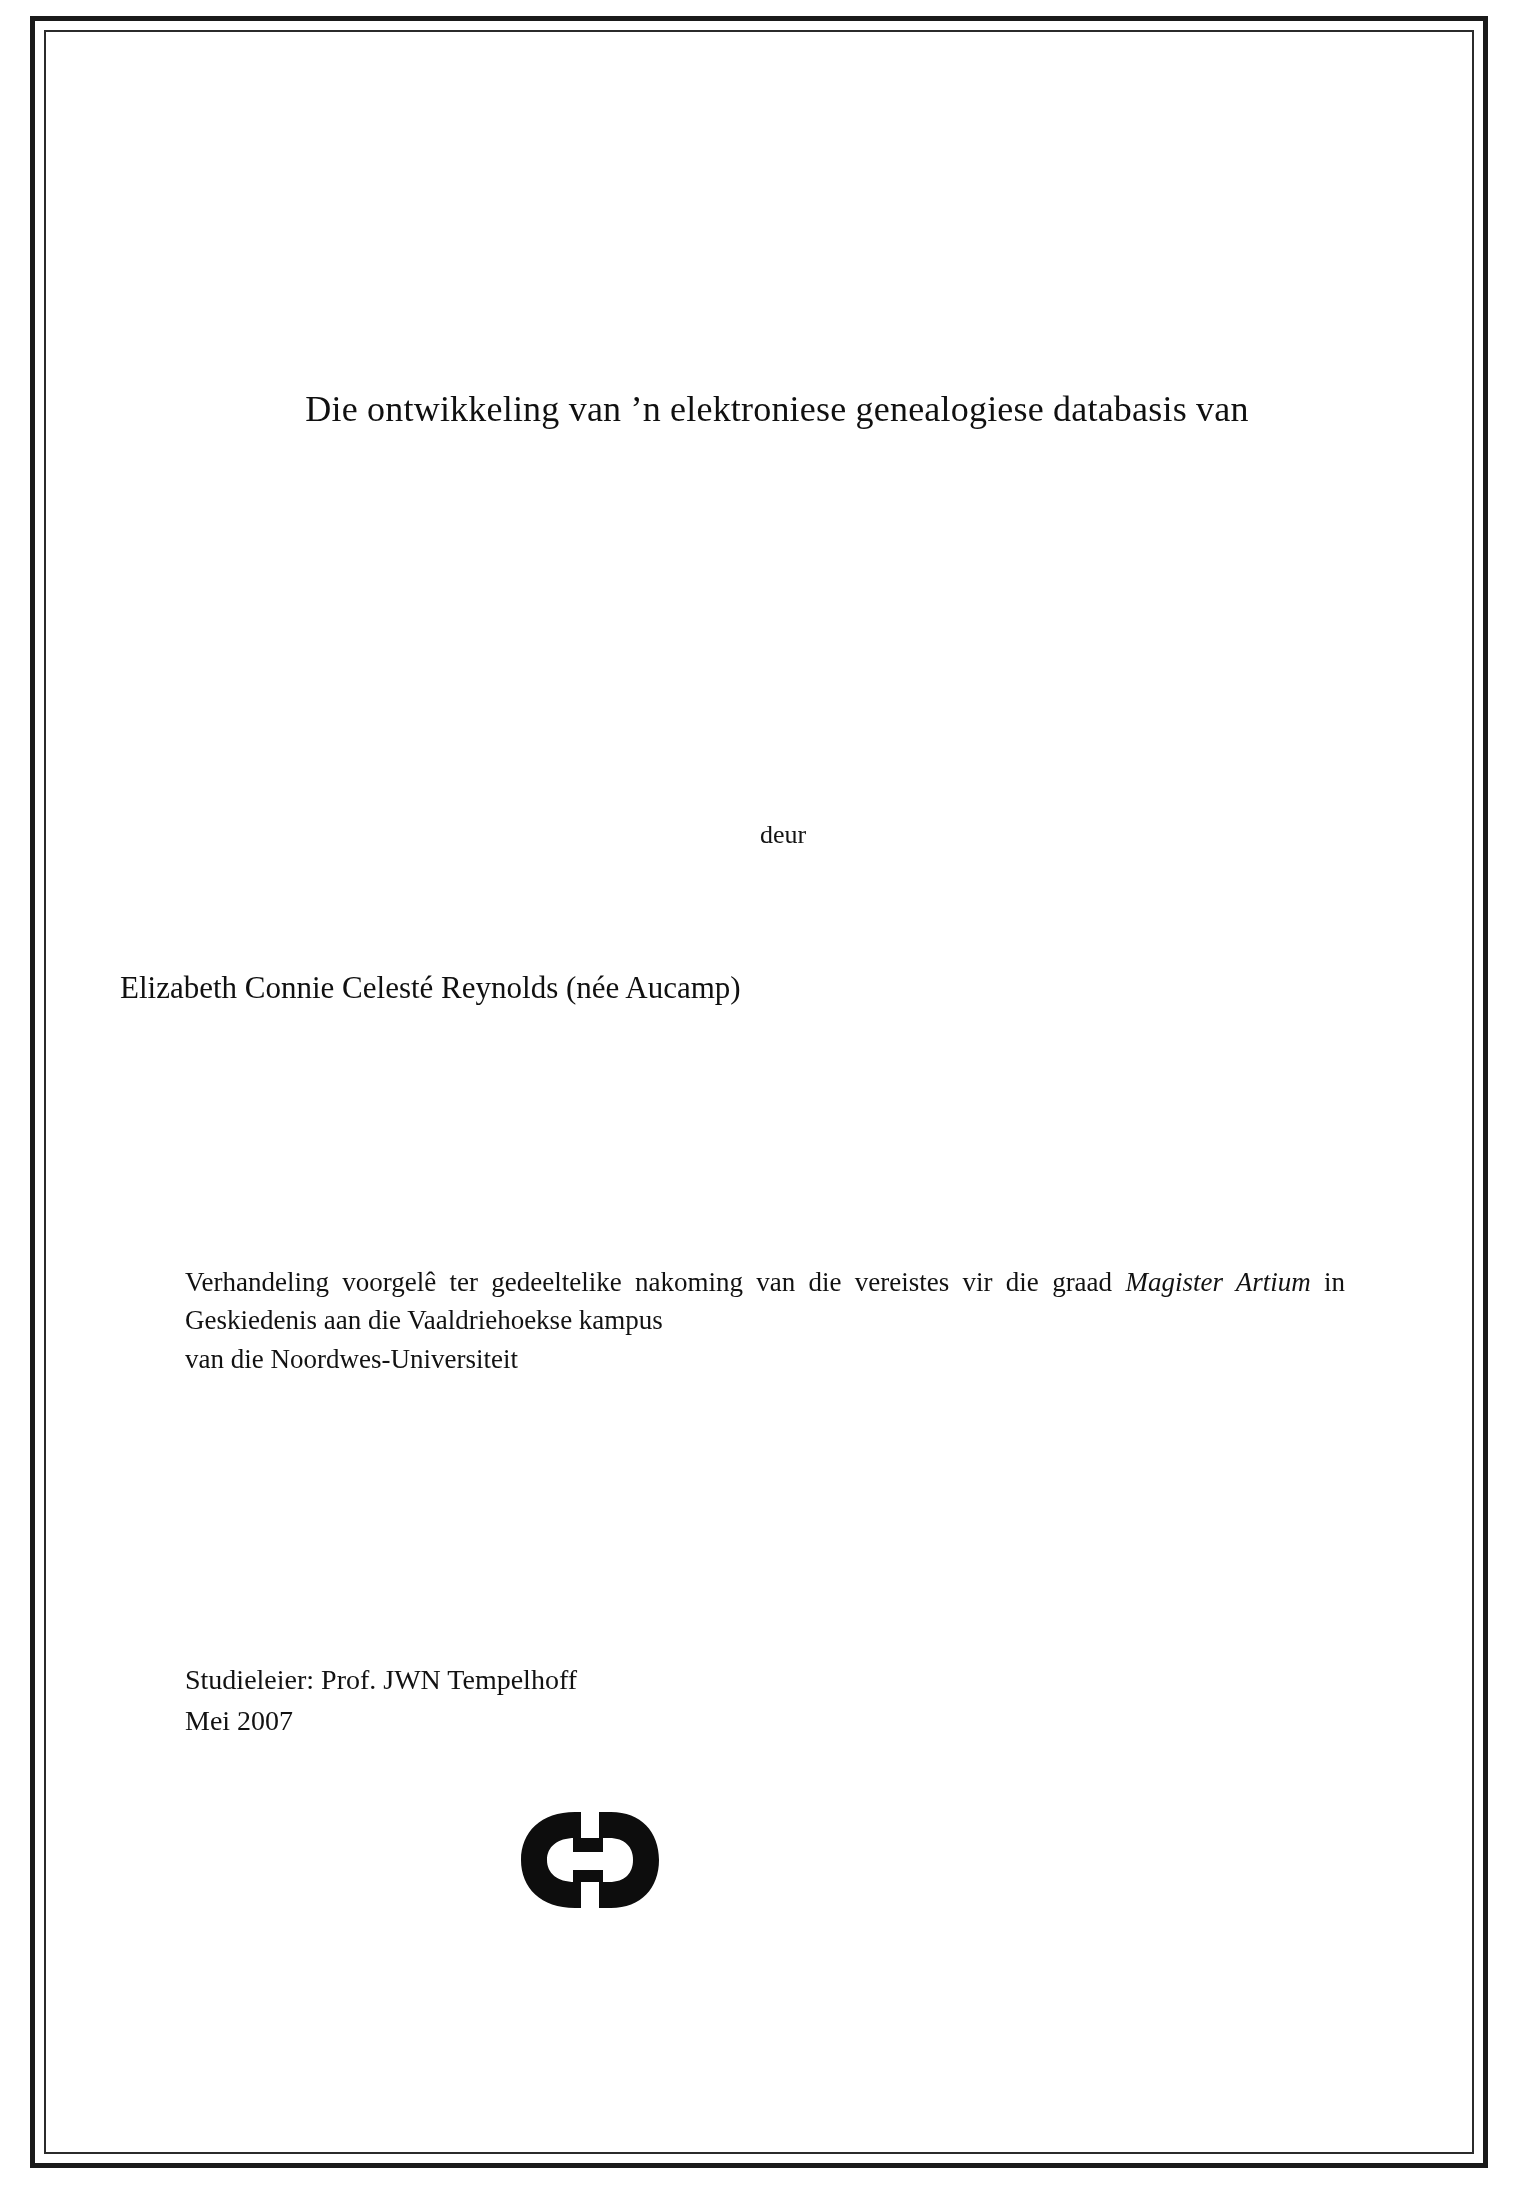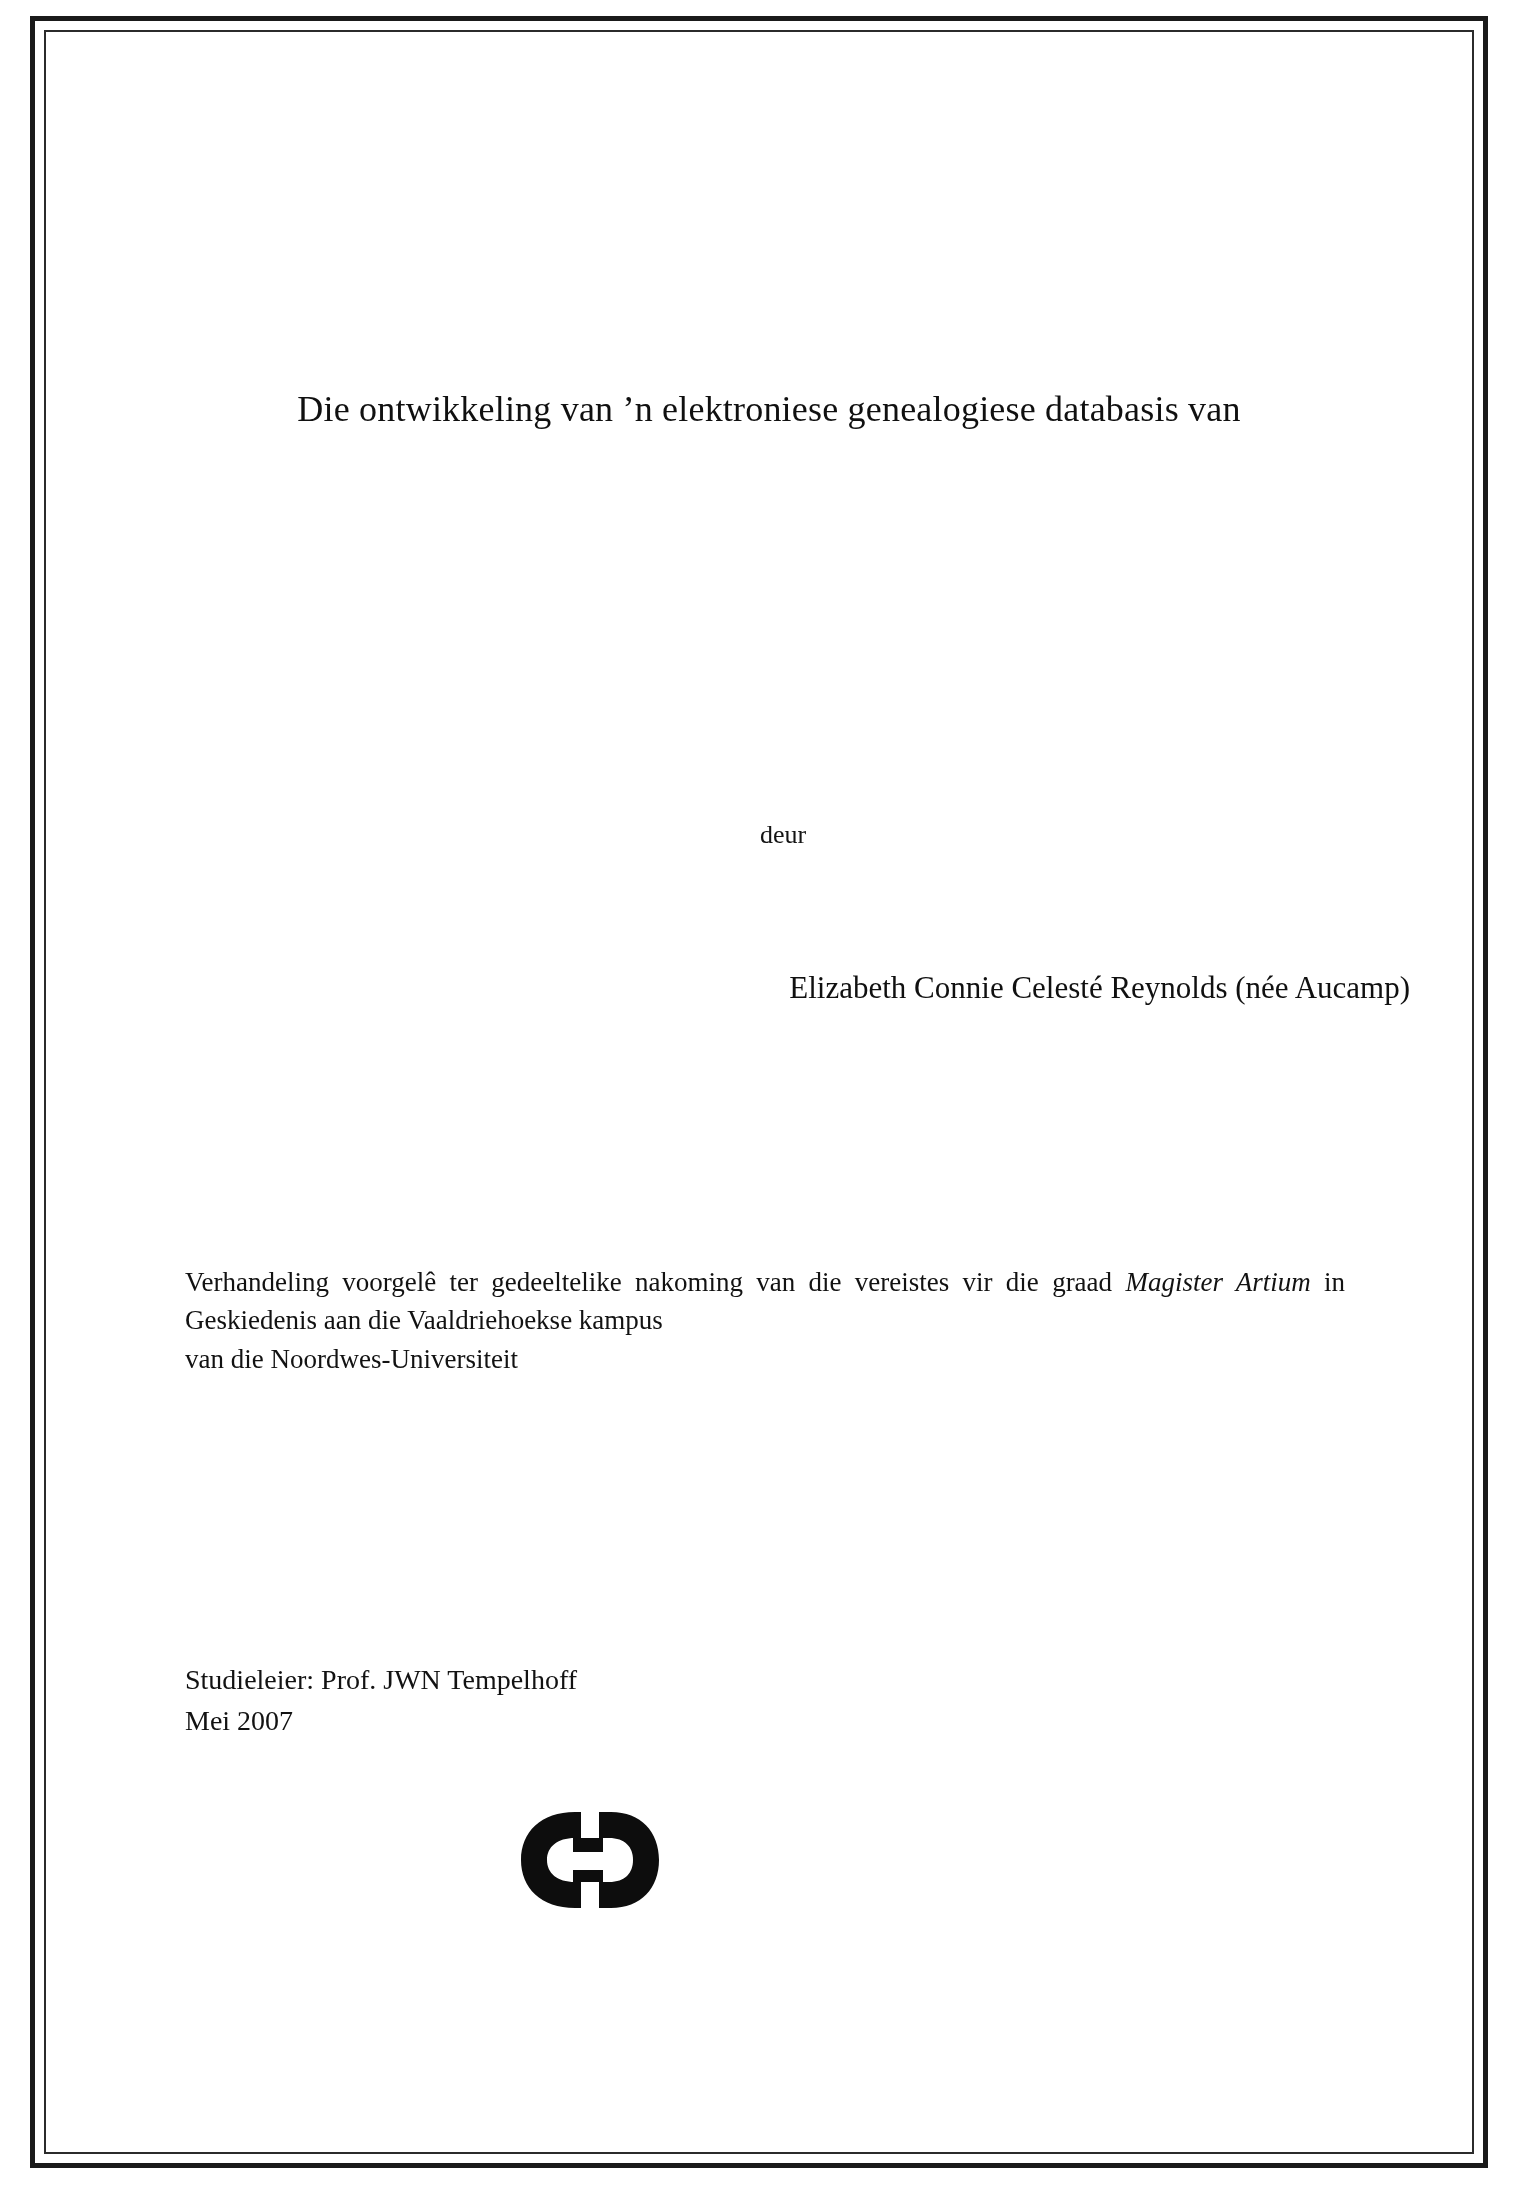--- a/index.html
+++ b/index.html
@@ -38,21 +38,21 @@
   .content {
     position: absolute;
     left: 120px;
     top: 60px;
     width: 1290px;
     height: 2060px;
   }
 
   .title-block {
     position: absolute;
-    left: 64px;
+    left: 72px;
     top: 320px;
     width: 1170px;
     text-align: center;
   }
   .title-line {
     font-size: 36px;
     line-height: 1.65;
     letter-spacing: 0.2px;
     color: #101010;
   }
@@ -65,21 +65,21 @@
     text-align: center;
     font-size: 26px;
     color: #141414;
   }
 
   .author {
     position: absolute;
     left: 0;
     top: 910px;
     width: 1290px;
-    text-align: right;
+    text-align: left;
     font-size: 31px;
     color: #101010;
   }
 
   .statement {
     position: absolute;
     left: 65px;
     top: 1175px;
     width: 1160px;
     font-size: 27px;

